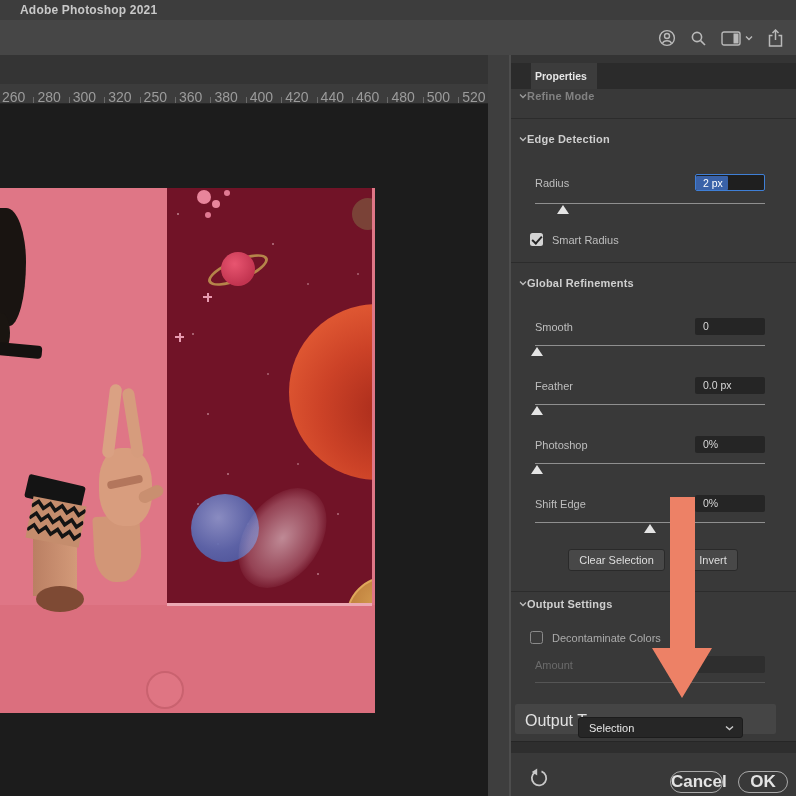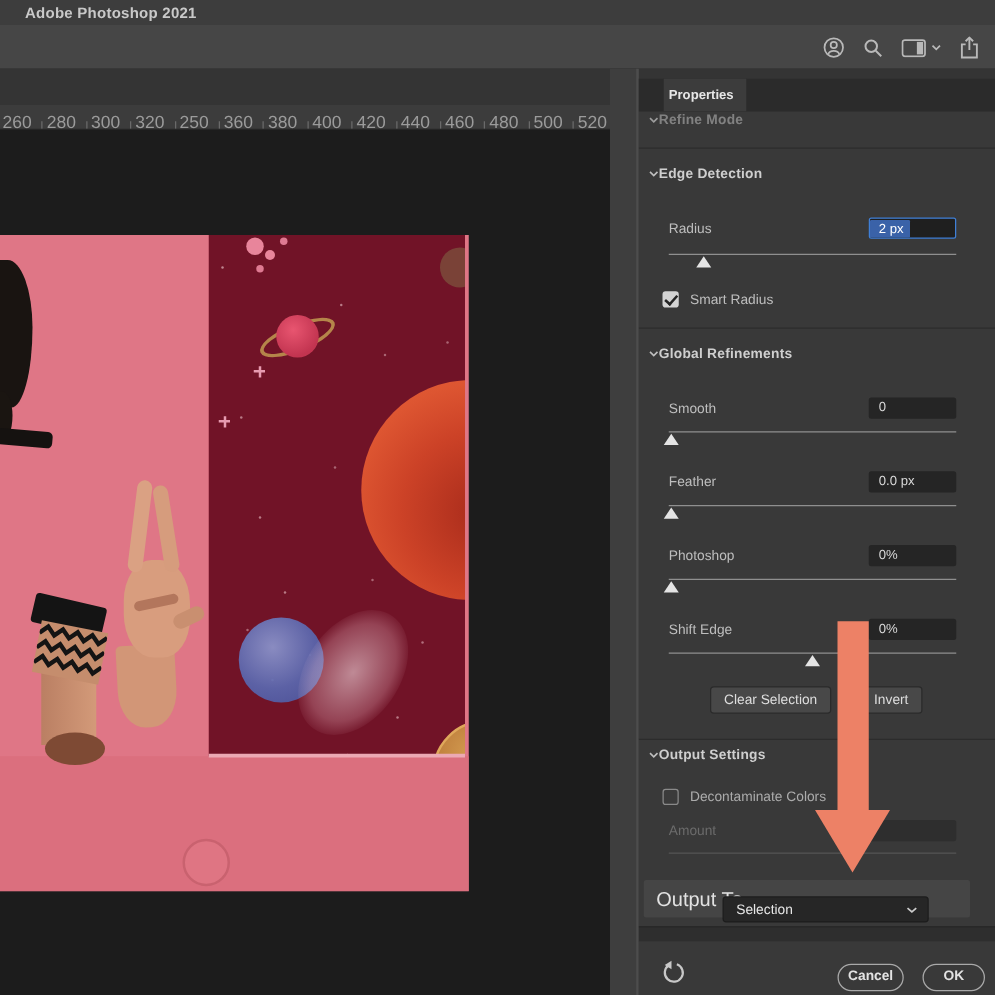--- a/index.html
+++ b/index.html
@@ -110,21 +110,21 @@
     font-size:11px; color:#dedede; text-align:center; line-height:20px; }
 
   #outputto-band { position:absolute; left:4px; width:261px; height:30px; background:#454545; border-radius:2px; }
   #outputto-label { position:absolute; left:10px; top:8px; font-size:16px; color:#e2e2e2; }
   #outputto-select { position:absolute; left:63px; top:13px; width:165px; height:21px; background:#262626;
     border:1px solid #1c1c1c; border-radius:3px; }
   #outputto-value { position:absolute; left:10px; top:4px; font-size:11px; color:#e6e6e6; }
 
   #footer-dark { position:absolute; left:0; width:285px; height:12px; background:#2e2e2e; border-top:1px solid #262626; }
   .pill { position:absolute; height:22px; border:1.5px solid #a9a9a9; border-radius:11px; background:transparent;
-    font-size:11px; font-weight:700; color:#e3e3e3; text-align:center; line-height:19px; }
+    font-size:17px; font-weight:700; color:#e3e3e3; text-align:center; line-height:19px; }
 
   .disabled-label { color:#6b6b6b !important; }
   .disabled-field { background:#2e2e2e !important; }
   .disabled-track { background:#555 !important; }
 
   
   #arrow-shaft { left:670px; top:497px; width:25px; height:152px; background:#ed8166; z-index:50; }
   #arrow-head { left:652px; top:648px; width:0; height:0; border-left:30px solid transparent;
     border-right:30px solid transparent; border-top:50px solid #ed8166; z-index:50; }
 </style>

